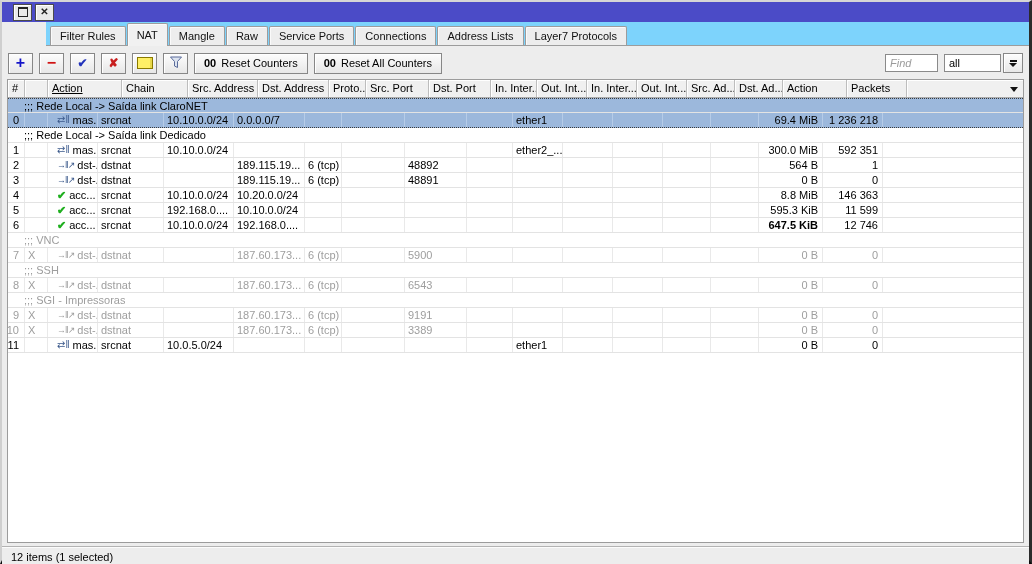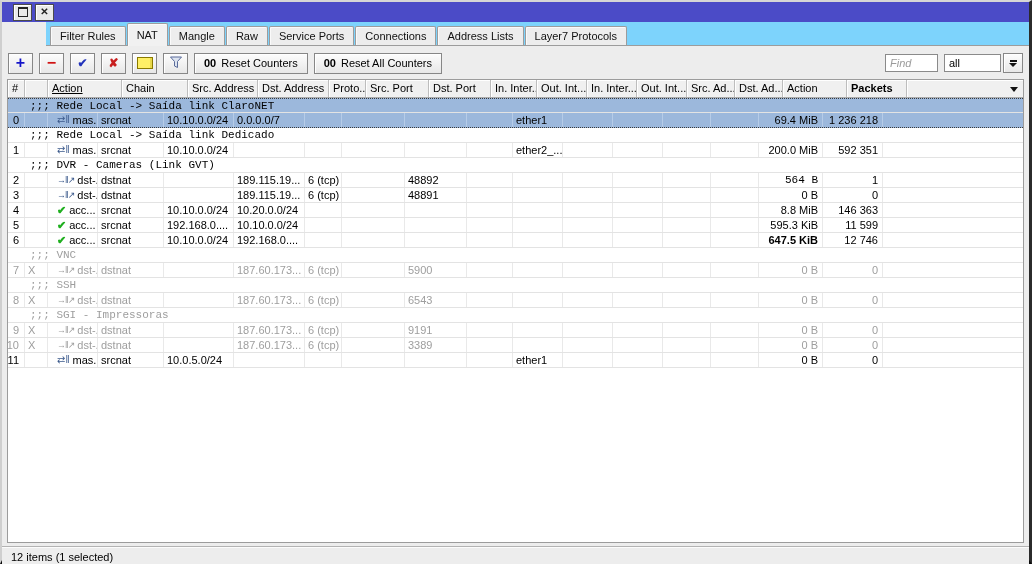--- a/index.html
+++ b/index.html
@@ -54,21 +54,21 @@
   .th.filler{flex:1;display:flex;align-items:center;justify-content:flex-end;padding-right:5px;border-right:none;}
   .col-arrow{width:0;height:0;border-left:4px solid transparent;border-right:4px solid transparent;border-top:5px solid #111;}
   .tbody{flex:1;overflow:hidden;background:#fff;}
   .trow{display:flex;box-sizing:border-box;height:15px;border-bottom:1px solid #e3e3e3;font-size:11px;color:#000;cursor:default;}
   .td{box-sizing:border-box;flex:none;height:100%;padding:0 2px 0 3px;border-right:1px solid #e9e9e9;
     white-space:nowrap;overflow:hidden;display:flex;align-items:center;}
   .td.right{justify-content:flex-end;padding-right:4px;}
   .td.num{justify-content:flex-end;padding-right:5px;}
   .td.action-cell{padding-left:9px;}
   .td.filler{flex:1;border-right:none;}
-  .comment-cell{padding-left:22px;display:flex;align-items:center;height:100%;white-space:nowrap;overflow:hidden;font-family:Liberation Mono, monospace;}
+  .comment-cell{padding-left:16px;display:flex;align-items:center;height:100%;white-space:nowrap;overflow:hidden;}
   .trow.selected{background:#9cb8dc;}
   .trow.selected .td{border-right-color:#b6cce8;}
   .trow.sel-top{border-top:1px dotted #3a3a3a;}
   .trow.sel-bottom{border-bottom:1px dotted #3a3a3a;}
   .trow.disabled{color:#9e9e9e;}
   .trow.disabled .icon{color:#9e9e9e !important;}
   .icon{display:inline-block;line-height:1;margin-right:3px;white-space:nowrap;}
   .icon-masquerade{color:#3c5a8c;font-size:10px;}
   .icon-dst-nat{color:#3c5a8c;font-size:9px;letter-spacing:-1px;}
   .icon-accept{color:#1faf1f;font-weight:bold;font-size:11px;}
@@ -153,21 +153,21 @@
         <div class="th" style="width: 37px;">Proto...</div>
         <div class="th" style="width: 63px;">Src. Port</div>
         <div class="th" style="width: 62px;">Dst. Port</div>
         <div class="th" style="width: 46px;">In. Inter...</div>
         <div class="th" style="width: 50px;">Out. Int...</div>
         <div class="th" style="width: 50px;">In. Inter...</div>
         <div class="th" style="width: 50px;">Out. Int...</div>
         <div class="th" style="width: 48px;">Src. Ad...</div>
         <div class="th" style="width: 48px;">Dst. Ad...</div>
         <div class="th" style="width: 64px;">Action</div>
-        <div class="th" style="width: 60px; font-weight: bold;">Packets</div>
+        <div class="th" style="width: 60px;">Packets</div>
         <div class="th filler" id="th-filler">
         <span class="col-arrow"></span>
       </div>
     </div>
     <div class="tbody" id="tbody">
         <div class="trow comment selected sel-top">
           <div class="comment-cell">;;; Rede Local -&gt; Saída link ClaroNET</div>
         </div>
         <div class="trow rule selected sel-bottom">
           <div class="td num" style="width: 17px;">0</div>
@@ -207,47 +207,44 @@
           <div class="td" style="width: 71px;"></div>
           <div class="td" style="width: 37px;"></div>
           <div class="td" style="width: 63px;"></div>
           <div class="td" style="width: 62px;"></div>
           <div class="td" style="width: 46px;"></div>
           <div class="td" style="width: 50px;">ether2_...</div>
           <div class="td" style="width: 50px;"></div>
           <div class="td" style="width: 50px;"></div>
           <div class="td" style="width: 48px;"></div>
           <div class="td" style="width: 48px;"></div>
-          <div class="td right" style="width: 64px;">200.0 MiB</div>
+          <div class="td right" style="width: 64px;">300.0 MiB</div>
           <div class="td right" style="width: 60px;">592 351</div>
           <div class="td filler"></div>
         </div>
-        <div class="trow comment">
-          <div class="comment-cell">;;; DVR - Cameras (Link GVT)</div>
-        </div>
         <div class="trow rule">
           <div class="td num" style="width: 17px;">2</div>
           <div class="td" style="width: 23px;"></div>
           <div class="td action-cell" style="width: 50px;">
             <div class="icon icon-dst-nat">→‖↗</div>
             <div class="" style="display: inline;">dst-...</div>
           </div>
           <div class="td" style="width: 66px;">dstnat</div>
           <div class="td" style="width: 70px;"></div>
           <div class="td" style="width: 71px;">189.115.19...</div>
           <div class="td" style="width: 37px;">6 (tcp)</div>
           <div class="td" style="width: 63px;"></div>
           <div class="td" style="width: 62px;">48892</div>
           <div class="td" style="width: 46px;"></div>
           <div class="td" style="width: 50px;"></div>
           <div class="td" style="width: 50px;"></div>
           <div class="td" style="width: 50px;"></div>
           <div class="td" style="width: 48px;"></div>
           <div class="td" style="width: 48px;"></div>
-          <div class="td right" style="width: 64px; font-family: Liberation Mono, monospace;">564 B</div>
+          <div class="td right" style="width: 64px;">564 B</div>
           <div class="td right" style="width: 60px;">1</div>
           <div class="td filler"></div>
         </div>
         <div class="trow rule">
           <div class="td num" style="width: 17px;">3</div>
           <div class="td" style="width: 23px;"></div>
           <div class="td action-cell" style="width: 50px;">
             <div class="icon icon-dst-nat">→‖↗</div>
             <div class="" style="display: inline;">dst-...</div>
           </div>

